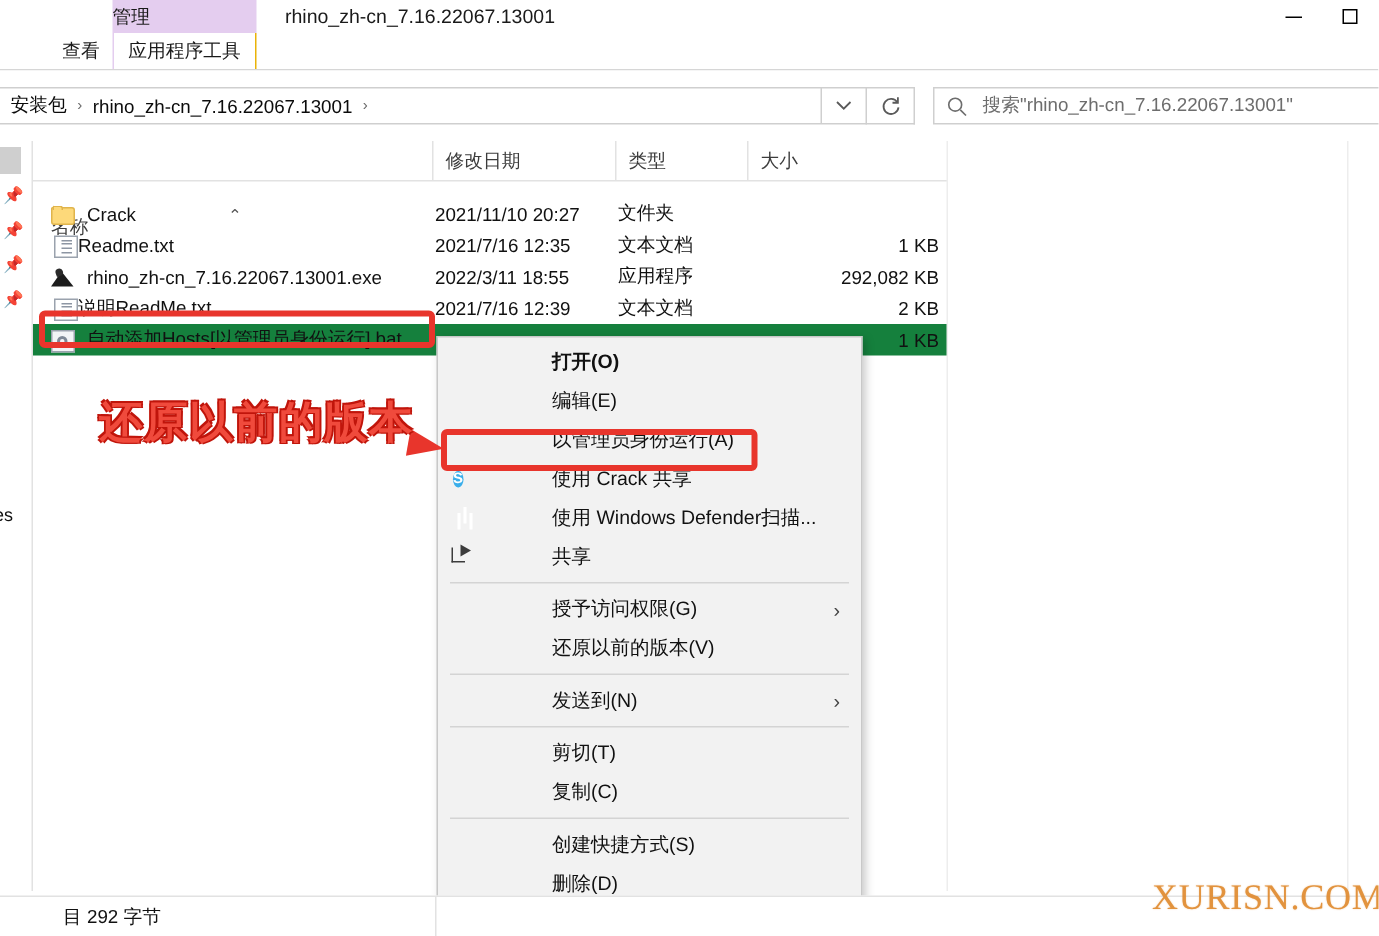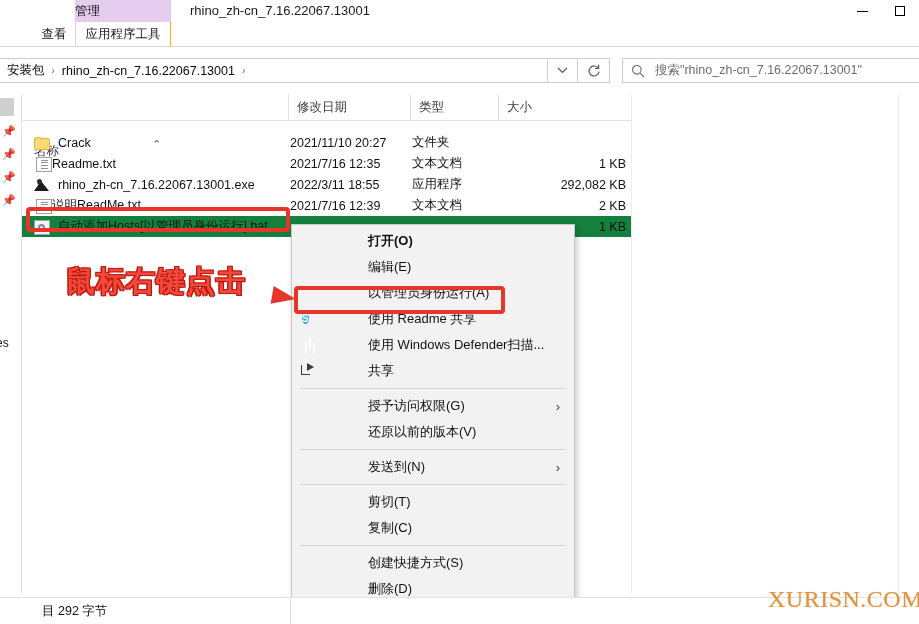--- a/index.html
+++ b/index.html
@@ -709,21 +709,21 @@
     <div class="mi">
       <span class="mi-icon"></span>
       <span class="mi-label">编辑(E)</span>
     </div>
     <div class="mi">
       <span class="mi-icon"><span class="ic-shield"></span></span>
       <span class="mi-label">以管理员身份运行(A)</span>
     </div>
     <div class="mi">
       <span class="mi-icon"><span class="ic-skype">S</span></span>
-      <span class="mi-label">使用 Readme 共享</span>
+      <span class="mi-label">使用 Crack 共享</span>
     </div>
     <div class="mi">
       <span class="mi-icon"><span class="ic-defender"></span></span>
       <span class="mi-label">使用 Windows Defender扫描...</span>
     </div>
     <div class="mi">
       <span class="mi-icon"><span class="ic-share"></span></span>
       <span class="mi-label">共享</span>
     </div>
 
@@ -767,21 +767,21 @@
     <div class="mi">
       <span class="mi-icon"></span>
       <span class="mi-label">删除(D)</span>
     </div>
 
   </div>
 
   <div class="redbox redbox-file"></div>
   <div class="redbox redbox-menuitem"></div>
   <div class="annot-arrow"></div>
-  <div class="annot">鼠标右键点击</div>
+  <div class="annot">还原以前的版本</div>
 
   <div class="statusbar">
     <span class="status-text">目  292 字节</span>
     <span class="statusbar-divider"></span>
   </div>
 
   <div class="watermark">XURISN.COM</div>
 
 </div>
 

